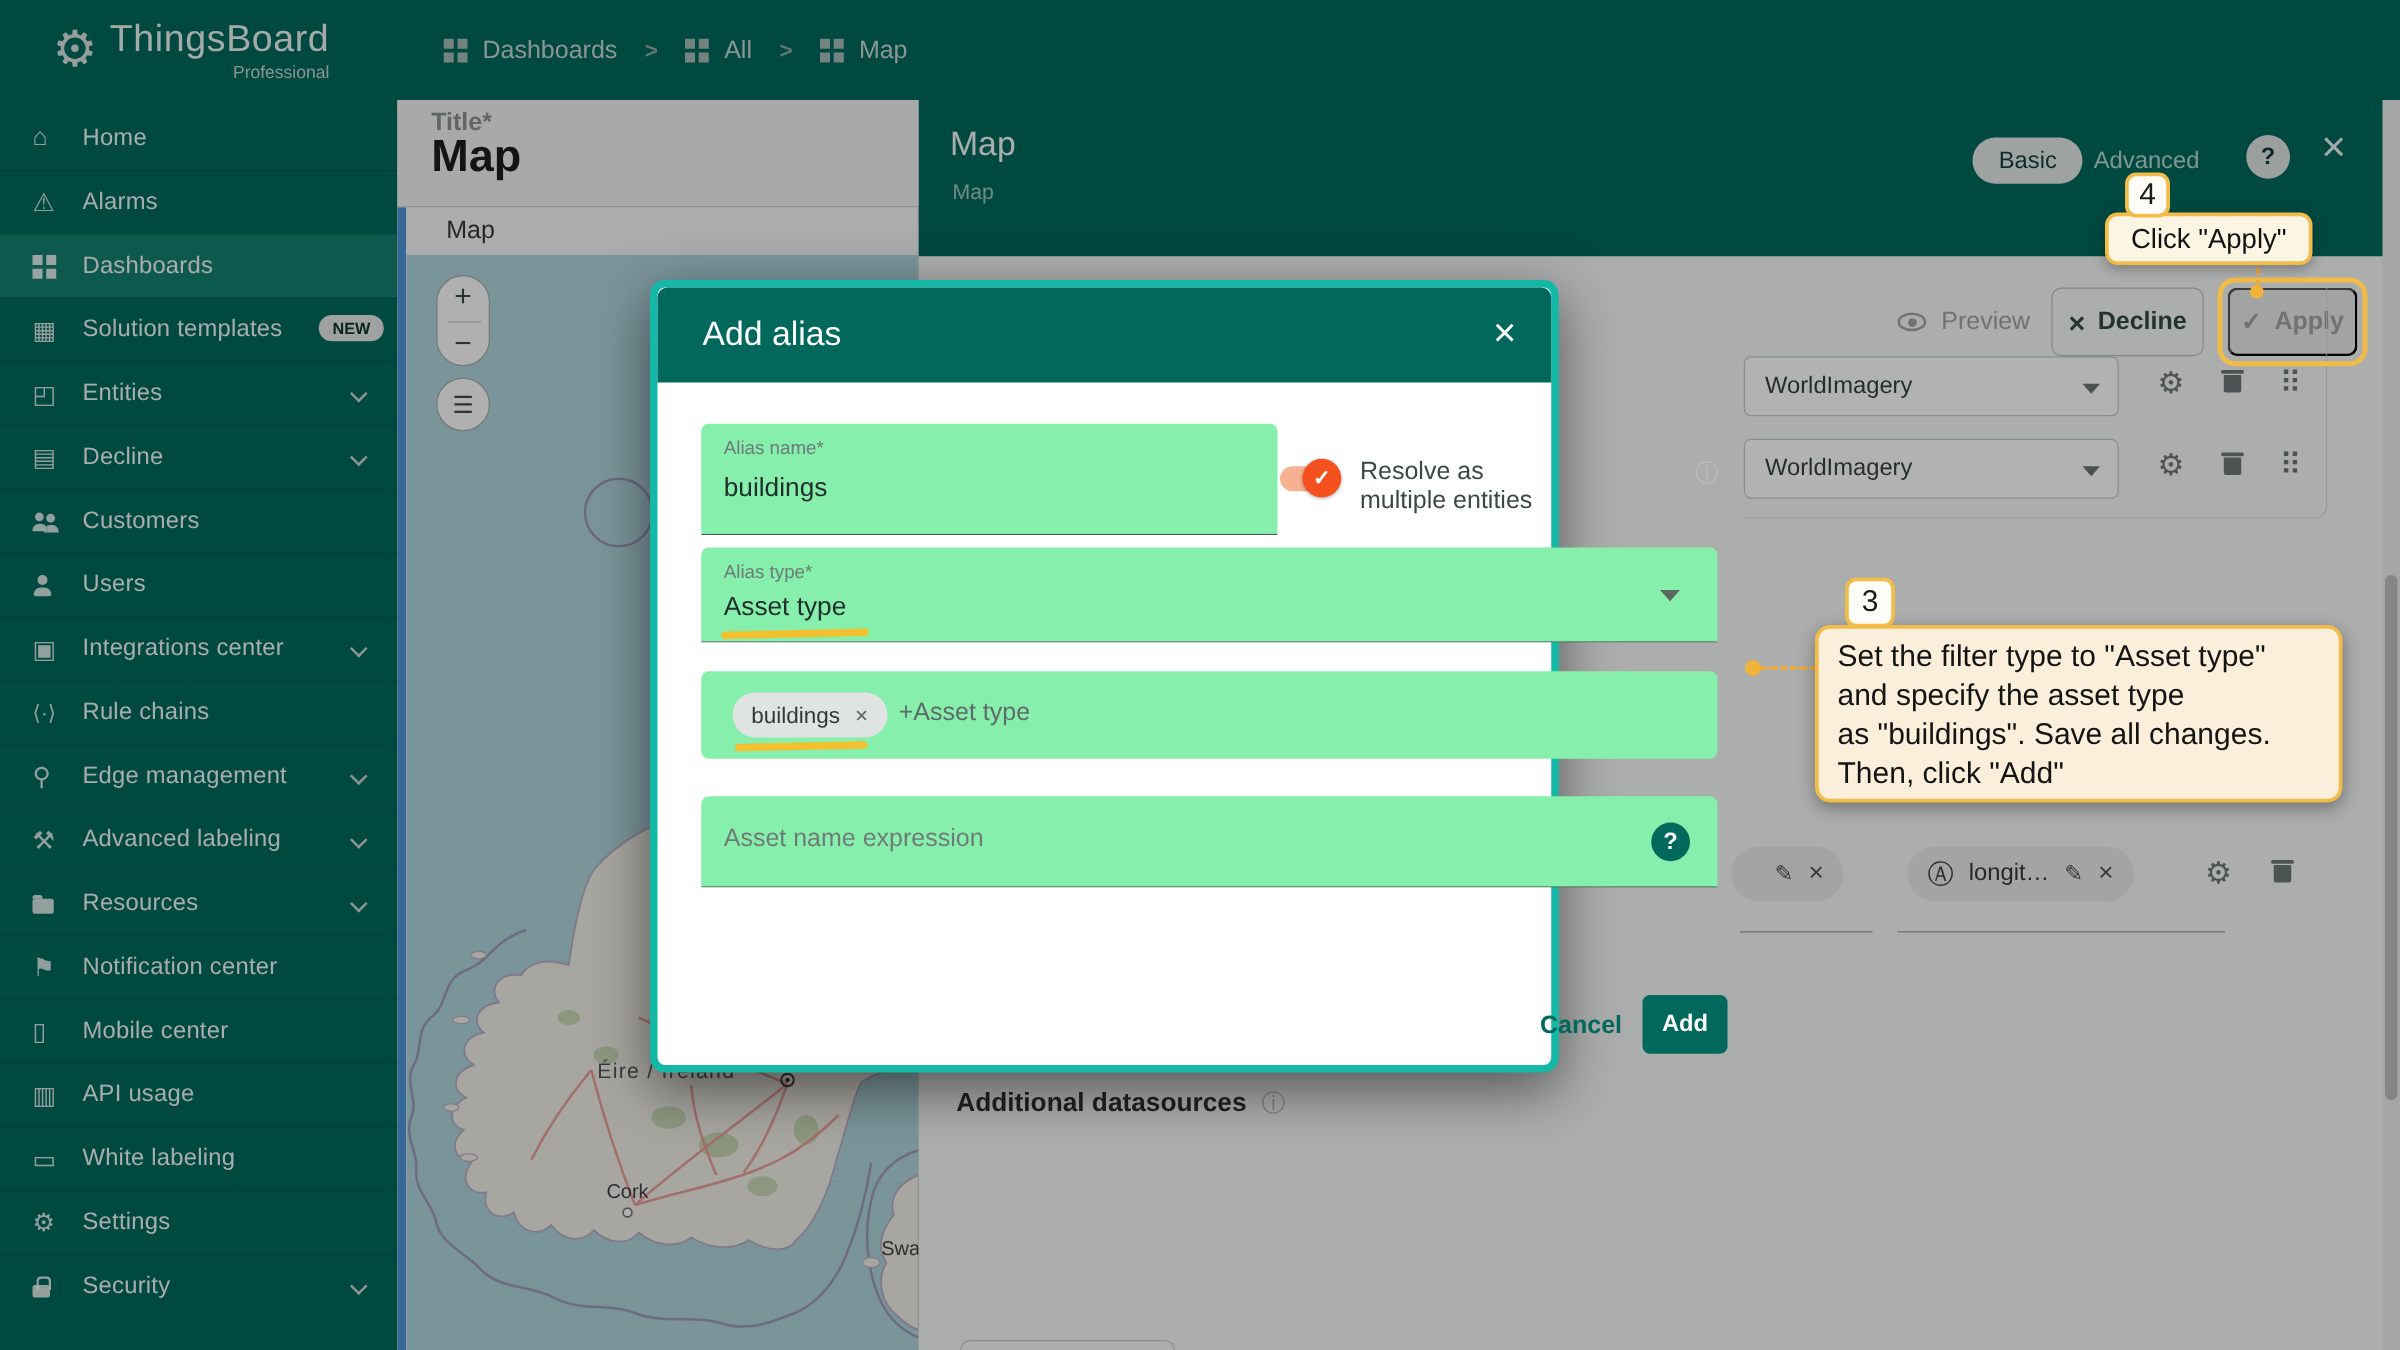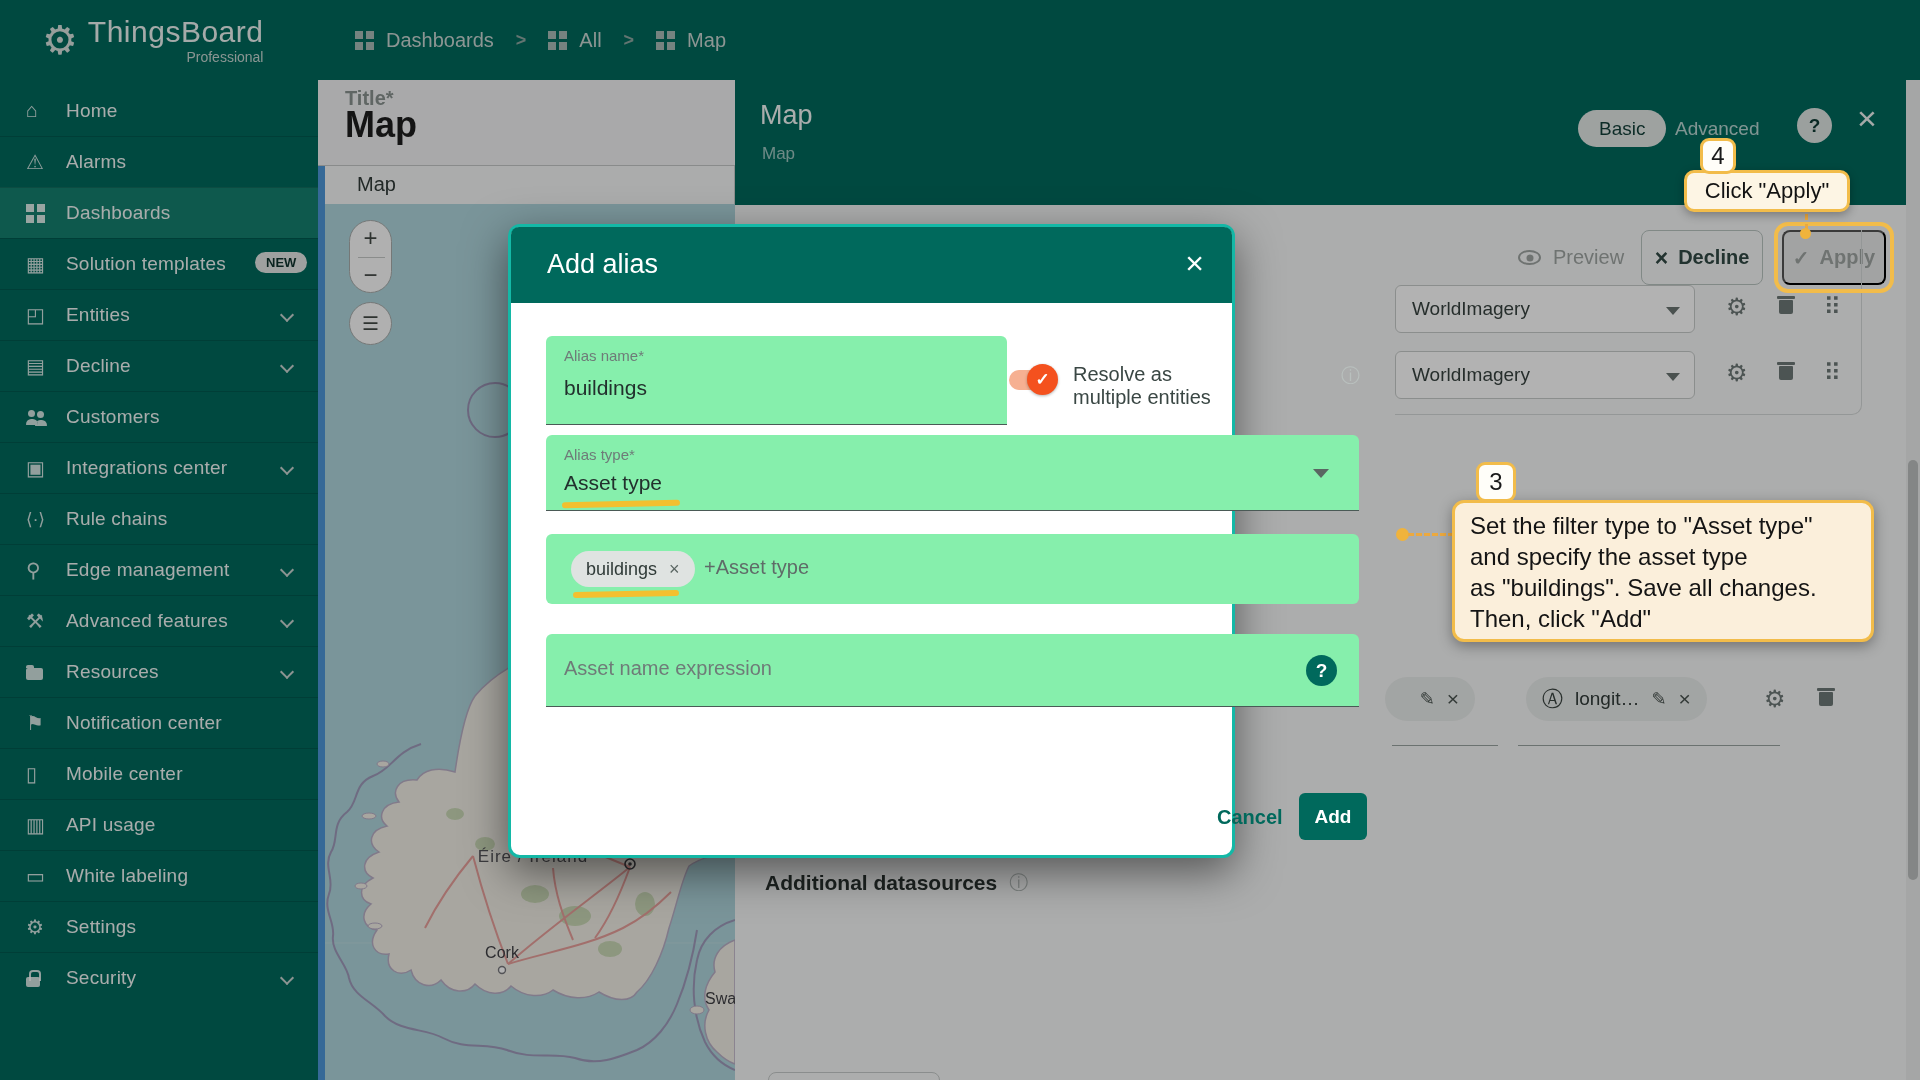--- a/index.html
+++ b/index.html
@@ -111,21 +111,21 @@
   .adds-div{position:absolute;left:0;top:58px;width:100%;border-top:1px solid #D9DDDC;}
   .adds-empty{position:absolute;left:0;top:82px;width:100%;text-align:center;font-size:21px;color:#8A9491;}
   .part-btn{position:absolute;left:33px;top:992px;width:172px;height:30px;border:1px solid #C6CBCA;border-radius:8px;}
   .scrollbar{position:absolute;left:1171px;top:0;width:14px;height:1000px;background:#EDEEEE;}
   .scroll-thumb{position:absolute;left:2px;top:380px;width:10px;height:420px;border-radius:5px;background:#BDC1C0;cursor:pointer;}
 
   
   .dim{position:absolute;left:0;top:0;width:1920px;height:1080px;background:rgba(0,0,0,.30);z-index:10;}
 
   
-  .modal{position:absolute;left:508px;top:224px;width:727px;height:634px;background:#FFFFFF;border:3px solid #14b8a6;border-radius:12px;
+  .modal{position:absolute;left:520px;top:224px;width:727px;height:634px;background:#FFFFFF;border:6px solid #14b8a6;border-radius:12px;
     box-shadow:0 14px 44px rgba(0,0,0,.5);z-index:30;}
   .modal-head{position:absolute;left:0;top:0;width:100%;height:76px;background:#00695C;border-radius:8px 8px 0 0;}
   .modal-title{position:absolute;left:36px;top:22px;font-size:27px;font-weight:500;color:#FFFFFF;}
   .modal-x{position:absolute;right:28px;top:18px;font-size:32px;color:#FFFFFF;cursor:pointer;line-height:36px;}
   .f-field{position:absolute;background:#86efac;border-radius:6px 6px 0 0;}
   .f-label{position:absolute;left:18px;top:11px;font-size:15px;color:#6E7B78;}
   .f-value{position:absolute;left:18px;font-size:21px;color:#22302D;}
   .f-underline{border-bottom:1.5px solid #4A5A56;}
   .gold-mark{position:absolute;height:6px;background:#F3C02F;border-radius:4px;transform:rotate(-1.2deg);z-index:2;}
   .toggle{position:absolute;left:498px;top:143px;width:46px;height:20px;background:#F6B092;border-radius:10px;cursor:pointer;}
@@ -223,36 +223,42 @@
       <span class="nav-label">Decline</span>
       <span class="nav-chev chev"></span>
     </div>
     <div class="nav-row">
       <span class="nav-ic">
           <span class="ic-people"></span>
         </span>
       <span class="nav-label">Customers</span>
     </div>
     <div class="nav-row">
+      <span class="nav-ic">
+          <span class="ic-person"></span>
+        </span>
+      <span class="nav-label">Users</span>
+    </div>
+    <div class="nav-row">
       <span class="nav-ic">▣</span>
       <span class="nav-label">Integrations center</span>
       <span class="nav-chev chev"></span>
     </div>
     <div class="nav-row">
       <span class="nav-ic" style="font-size:17px;">⟨·⟩</span>
       <span class="nav-label">Rule chains</span>
     </div>
     <div class="nav-row">
       <span class="nav-ic">⚲</span>
       <span class="nav-label">Edge management</span>
       <span class="nav-chev chev"></span>
     </div>
     <div class="nav-row">
       <span class="nav-ic">⚒</span>
-      <span class="nav-label">Advanced features</span>
+      <span class="nav-label">Advanced labeling</span>
       <span class="nav-chev chev"></span>
     </div>
     <div class="nav-row">
       <span class="nav-ic">
           <span class="ic-folder"></span>
         </span>
       <span class="nav-label">Resources</span>
       <span class="nav-chev chev"></span>
     </div>
     <div class="nav-row">

